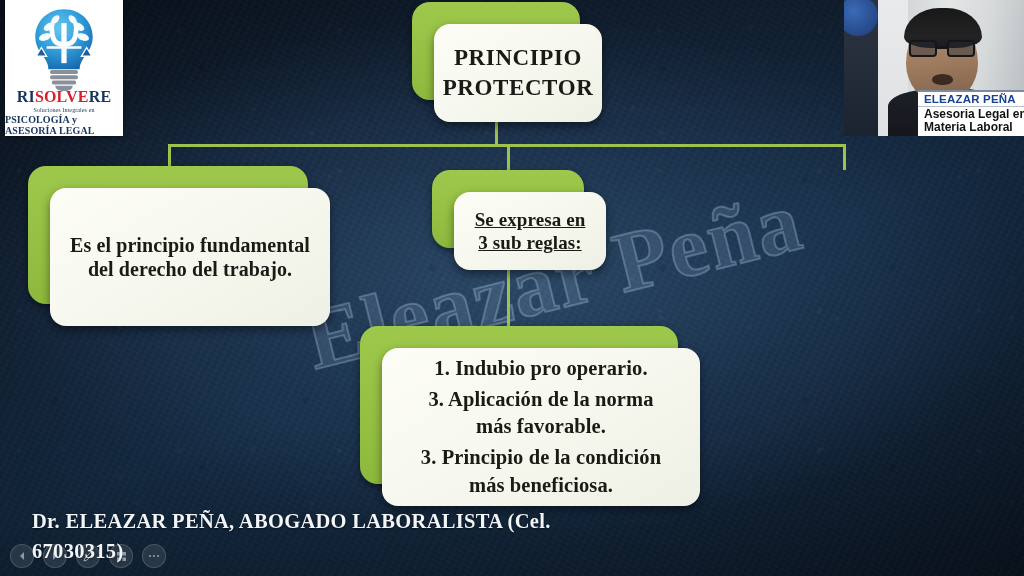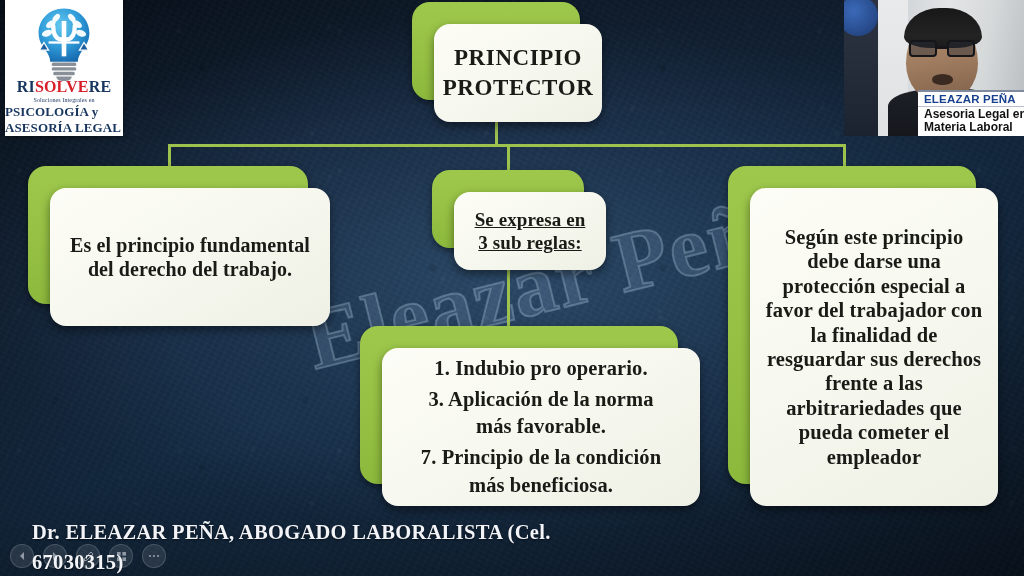--- a/index.html
+++ b/index.html
@@ -155,21 +155,21 @@
   #logo .tag1 {
     font-family: "Liberation Serif", serif;
     font-size: 6px;
     color: #17355f;
     margin-top: 2px;
     letter-spacing: .1px;
   }
   #logo .tag2 {
     font-family: "Liberation Serif", serif;
     font-weight: bold;
-    font-size: 13px;
+    font-size: 10px;
     color: #17355f;
     letter-spacing: .1px;
     margin-top: 1px;
   }
 
   
   #webcam {
     position: absolute;
     right: 0; top: 0;
     width: 180px; height: 136px;
@@ -257,21 +257,21 @@
     padding: 1px 0 2px 6px;
     border-top: 1px solid #b9bfca;
     white-space: nowrap;
     overflow: hidden;
   }
 
   
   #caption {
     position: absolute;
     left: 32px;
-    top: 518px;
+    top: 507px;
     width: 560px;
     z-index: 7;
     font-family: "Liberation Serif", serif;
     font-weight: bold;
     font-size: 20.5px;
     line-height: 1.45;
     color: #f2f4f8;
     letter-spacing: .3px;
     text-shadow: 0 1px 2px rgba(0,0,0,0.6);
   }
@@ -335,31 +335,25 @@
       <div class="txt">Se expresa en 3 sub reglas:</div>
     </div>
   </div>
 
   <div class="node" id="node-rules">
     <div class="green"></div>
     <div class="white">
       <div class="txt">
         <span class="rule">1. Indubio pro operario.</span>
         <span class="rule">3. Aplicación de la norma más favorable.</span>
-        <span class="rule">7. Principio de la condición más beneficiosa.</span>
+        <span class="rule">3. Principio de la condición más beneficiosa.</span>
       </div>
     </div>
   </div>
 
-  <div class="node" id="node-right">
-    <div class="green"></div>
-    <div class="white">
-      <div class="txt">Según este principio debe darse una protección especial a favor del trabajador con la finalidad de resguardar sus derechos frente a las arbitrariedades que pueda cometer el empleador</div>
-    </div>
-  </div>
 
   <div id="logo">
     <svg class="bulb" viewBox="0 0 100 100">
       <defs>
         <radialGradient id="bg1" cx="42%" cy="32%" r="72%">
           <stop offset="0%" stop-color="#63c7ef"></stop>
           <stop offset="55%" stop-color="#2f9bd8"></stop>
           <stop offset="100%" stop-color="#1668ad"></stop>
         </radialGradient>
       </defs>

